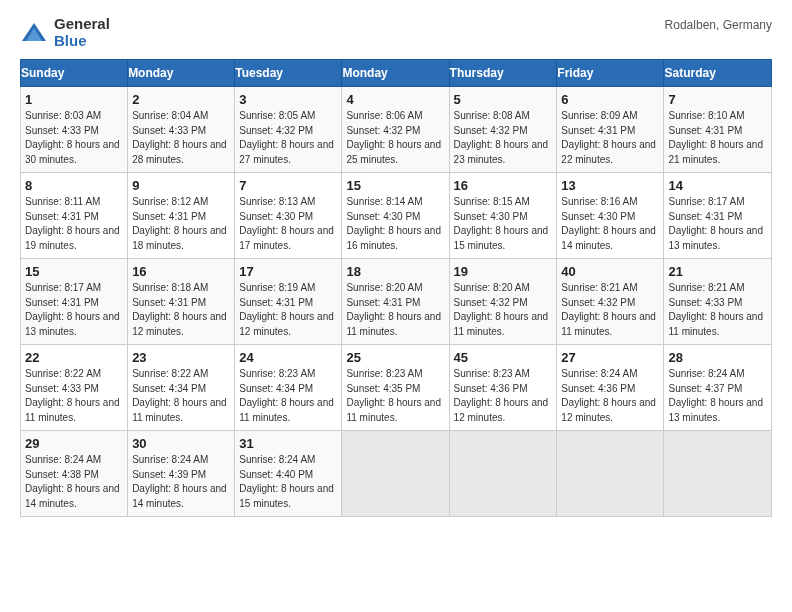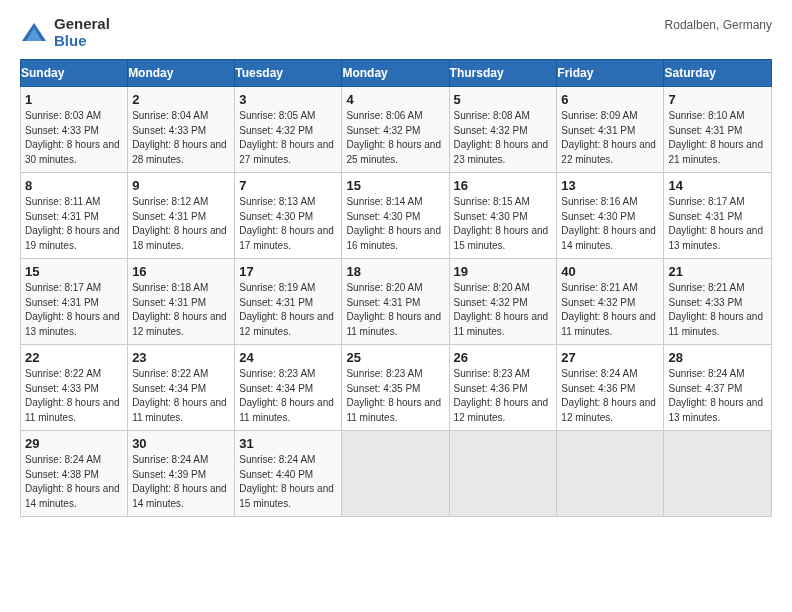--- a/index.html
+++ b/index.html
@@ -133,21 +133,21 @@
         <td><span class="day-number">18</span><span class="day-detail">Sunrise: 8:20 AM<br>Sunset: 4:31 PM<br>Daylight: 8 hours and 11 minutes.</span></td>
         <td><span class="day-number">19</span><span class="day-detail">Sunrise: 8:20 AM<br>Sunset: 4:32 PM<br>Daylight: 8 hours and 11 minutes.</span></td>
         <td><span class="day-number">40</span><span class="day-detail">Sunrise: 8:21 AM<br>Sunset: 4:32 PM<br>Daylight: 8 hours and 11 minutes.</span></td>
         <td><span class="day-number">21</span><span class="day-detail">Sunrise: 8:21 AM<br>Sunset: 4:33 PM<br>Daylight: 8 hours and 11 minutes.</span></td>
       </tr>
       <tr>
         <td><span class="day-number">22</span><span class="day-detail">Sunrise: 8:22 AM<br>Sunset: 4:33 PM<br>Daylight: 8 hours and 11 minutes.</span></td>
         <td><span class="day-number">23</span><span class="day-detail">Sunrise: 8:22 AM<br>Sunset: 4:34 PM<br>Daylight: 8 hours and 11 minutes.</span></td>
         <td><span class="day-number">24</span><span class="day-detail">Sunrise: 8:23 AM<br>Sunset: 4:34 PM<br>Daylight: 8 hours and 11 minutes.</span></td>
         <td><span class="day-number">25</span><span class="day-detail">Sunrise: 8:23 AM<br>Sunset: 4:35 PM<br>Daylight: 8 hours and 11 minutes.</span></td>
-        <td><span class="day-number">26</span><span class="day-detail">Sunrise: 8:23 AM<br>Sunset: 4:36 PM<br>Daylight: 8 hours and 12 minutes.</span></td>
+        <td><span class="day-number">45</span><span class="day-detail">Sunrise: 8:23 AM<br>Sunset: 4:36 PM<br>Daylight: 8 hours and 12 minutes.</span></td>
         <td><span class="day-number">27</span><span class="day-detail">Sunrise: 8:24 AM<br>Sunset: 4:36 PM<br>Daylight: 8 hours and 12 minutes.</span></td>
         <td><span class="day-number">28</span><span class="day-detail">Sunrise: 8:24 AM<br>Sunset: 4:37 PM<br>Daylight: 8 hours and 13 minutes.</span></td>
       </tr>
       <tr>
         <td><span class="day-number">29</span><span class="day-detail">Sunrise: 8:24 AM<br>Sunset: 4:38 PM<br>Daylight: 8 hours and 14 minutes.</span></td>
         <td><span class="day-number">30</span><span class="day-detail">Sunrise: 8:24 AM<br>Sunset: 4:39 PM<br>Daylight: 8 hours and 14 minutes.</span></td>
         <td><span class="day-number">31</span><span class="day-detail">Sunrise: 8:24 AM<br>Sunset: 4:40 PM<br>Daylight: 8 hours and 15 minutes.</span></td>
         <td class="empty"></td>
         <td class="empty"></td>
         <td class="empty"></td>

